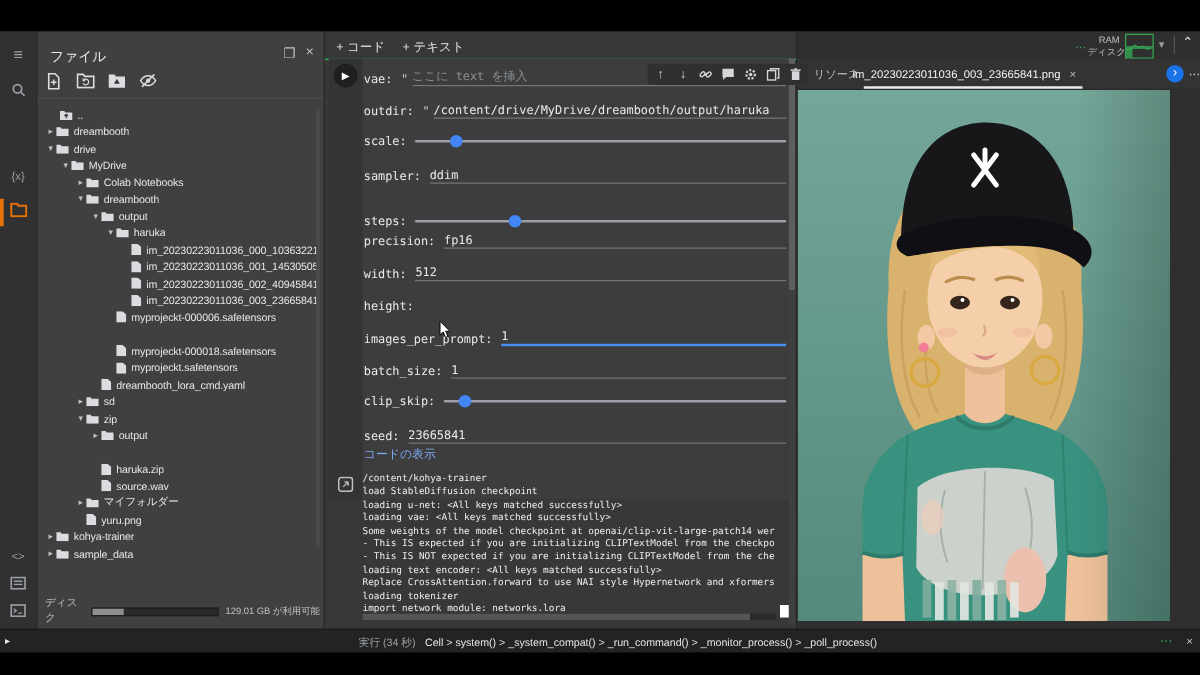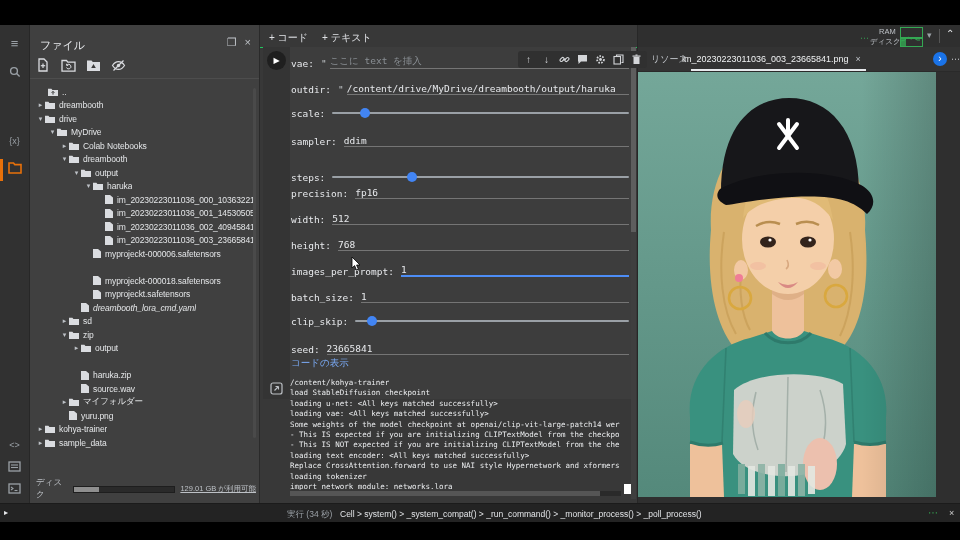--- a/index.html
+++ b/index.html
@@ -27,21 +27,21 @@
   .tree{position:absolute;left:0;top:60px;width:226px;height:366px;overflow:hidden;}
   .trow{position:absolute;height:13.5px;display:flex;align-items:center;white-space:nowrap;cursor:pointer;width:100%;}
   .trow .arrow{width:9px;font-size:7px;color:#bdc1c6;flex:none;text-align:center;}
   .trow .ticon{flex:none;margin-right:4px;display:flex;align-items:center;}
   .trow .tlabel{font-size:8.5px;letter-spacing:-0.1px;color:#e4e6e8;overflow:hidden;}
   .fp-scroll{position:absolute;left:223px;top:63px;width:3px;height:350px;background:#4a4a4a;border-radius:2px;}
   .diskrow{position:absolute;left:6px;top:457px;width:220px;height:14px;display:flex;align-items:center;}
   .disklabel{font-size:8.5px;color:#bdc1c6;margin-right:6px;}
   .diskbar{width:114px;height:5px;border:1px solid #1e1e1e;background:#2a2a2a;margin-right:5px;position:relative;}
   .diskfill{position:absolute;left:0;top:0;height:5px;background:#8f8f8f;}
-  .disktext{font-size:7.5px;color:#bdc1c6;white-space:nowrap;text-decoration:underline;}
+  .disktext{font-size:7.5px;color:#bdc1c6;white-space:nowrap;}
   
   .nb-toolbar{position:absolute;left:0;top:4px;width:378px;height:18px;border-bottom:1px solid #22c55e;display:flex;gap:14px;padding-left:9px;align-items:center;font-size:10px;color:#dfe1e5;}
   .nb-toolbar span{cursor:pointer;}
   .cellbg{position:absolute;left:3px;top:22px;width:368px;height:352px;background:#3d3d3d;}
   .gutter{position:absolute;left:3px;top:22px;width:27px;height:352px;background:#343434;}
   .runbtn{position:absolute;left:7px;top:26px;width:19px;height:19px;border-radius:50%;background:#1f1f1f;display:flex;align-items:center;justify-content:center;color:#fff;font-size:8px;cursor:pointer;}
   .celltools{position:absolute;left:258px;top:26px;height:17px;display:flex;gap:7px;align-items:center;background:#303030;border-radius:3px;padding:0 5px;z-index:3;}
   .celltools .ct{width:11px;height:11px;color:#d4d6d9;font-size:10px;line-height:11px;text-align:center;cursor:pointer;}
   .frow{position:absolute;left:31px;width:338px;height:16px;display:flex;align-items:flex-end;font-family:"DejaVu Sans Mono",monospace;font-size:9.5px;}
   .frow .flabel{color:#e8eaed;margin-right:7px;flex:none;}
@@ -308,21 +308,21 @@
         <div class="trow" style="top: 202.5px;">
           <span style="width:54px;flex:none;"></span>
           <span class="arrow"></span>
           <span class="ticon">
             <svg width="8" height="9" viewBox="0 0 8 9">
               <path d="M0 0h5l3 2.6V9H0z" fill="#dadce0"></path>
             </svg>
           </span>
           <span class="tlabel">myprojeckt.safetensors</span>
         </div>
-        <div class="trow" style="top: 216px; font-style: italic;">
+        <div class="trow" style="top: 216px;">
           <span style="width:42px;flex:none;"></span>
           <span class="arrow"></span>
           <span class="ticon">
             <svg width="8" height="9" viewBox="0 0 8 9">
               <path d="M0 0h5l3 2.6V9H0z" fill="#dadce0"></path>
             </svg>
           </span>
           <span class="tlabel">dreambooth_lora_cmd.yaml</span>
         </div>
         <div class="trow" style="top: 229.5px;">
@@ -509,23 +509,20 @@
           </span>
         </div>
         <div class="frow" style="top: 184px;">
           <span class="flabel">width:</span>
           <span class="fvaluewrap">
             <span class="fvalue">512</span>
           </span>
         </div>
         <div class="frow" style="top: 210px;">
           <span class="flabel">height:</span>
-          <span class="fvaluewrap">
-            <span class="fvalue">768</span>
-          </span>
         </div>
         <div class="frow" style="top: 236px;">
           <span class="flabel">images_per_prompt:</span>
           <span class="fvaluewrap focused">
             <span class="fvalue">1</span>
           </span>
         </div>
         <div class="frow" style="top: 262px;">
           <span class="flabel">batch_size:</span>
           <span class="fvaluewrap">

